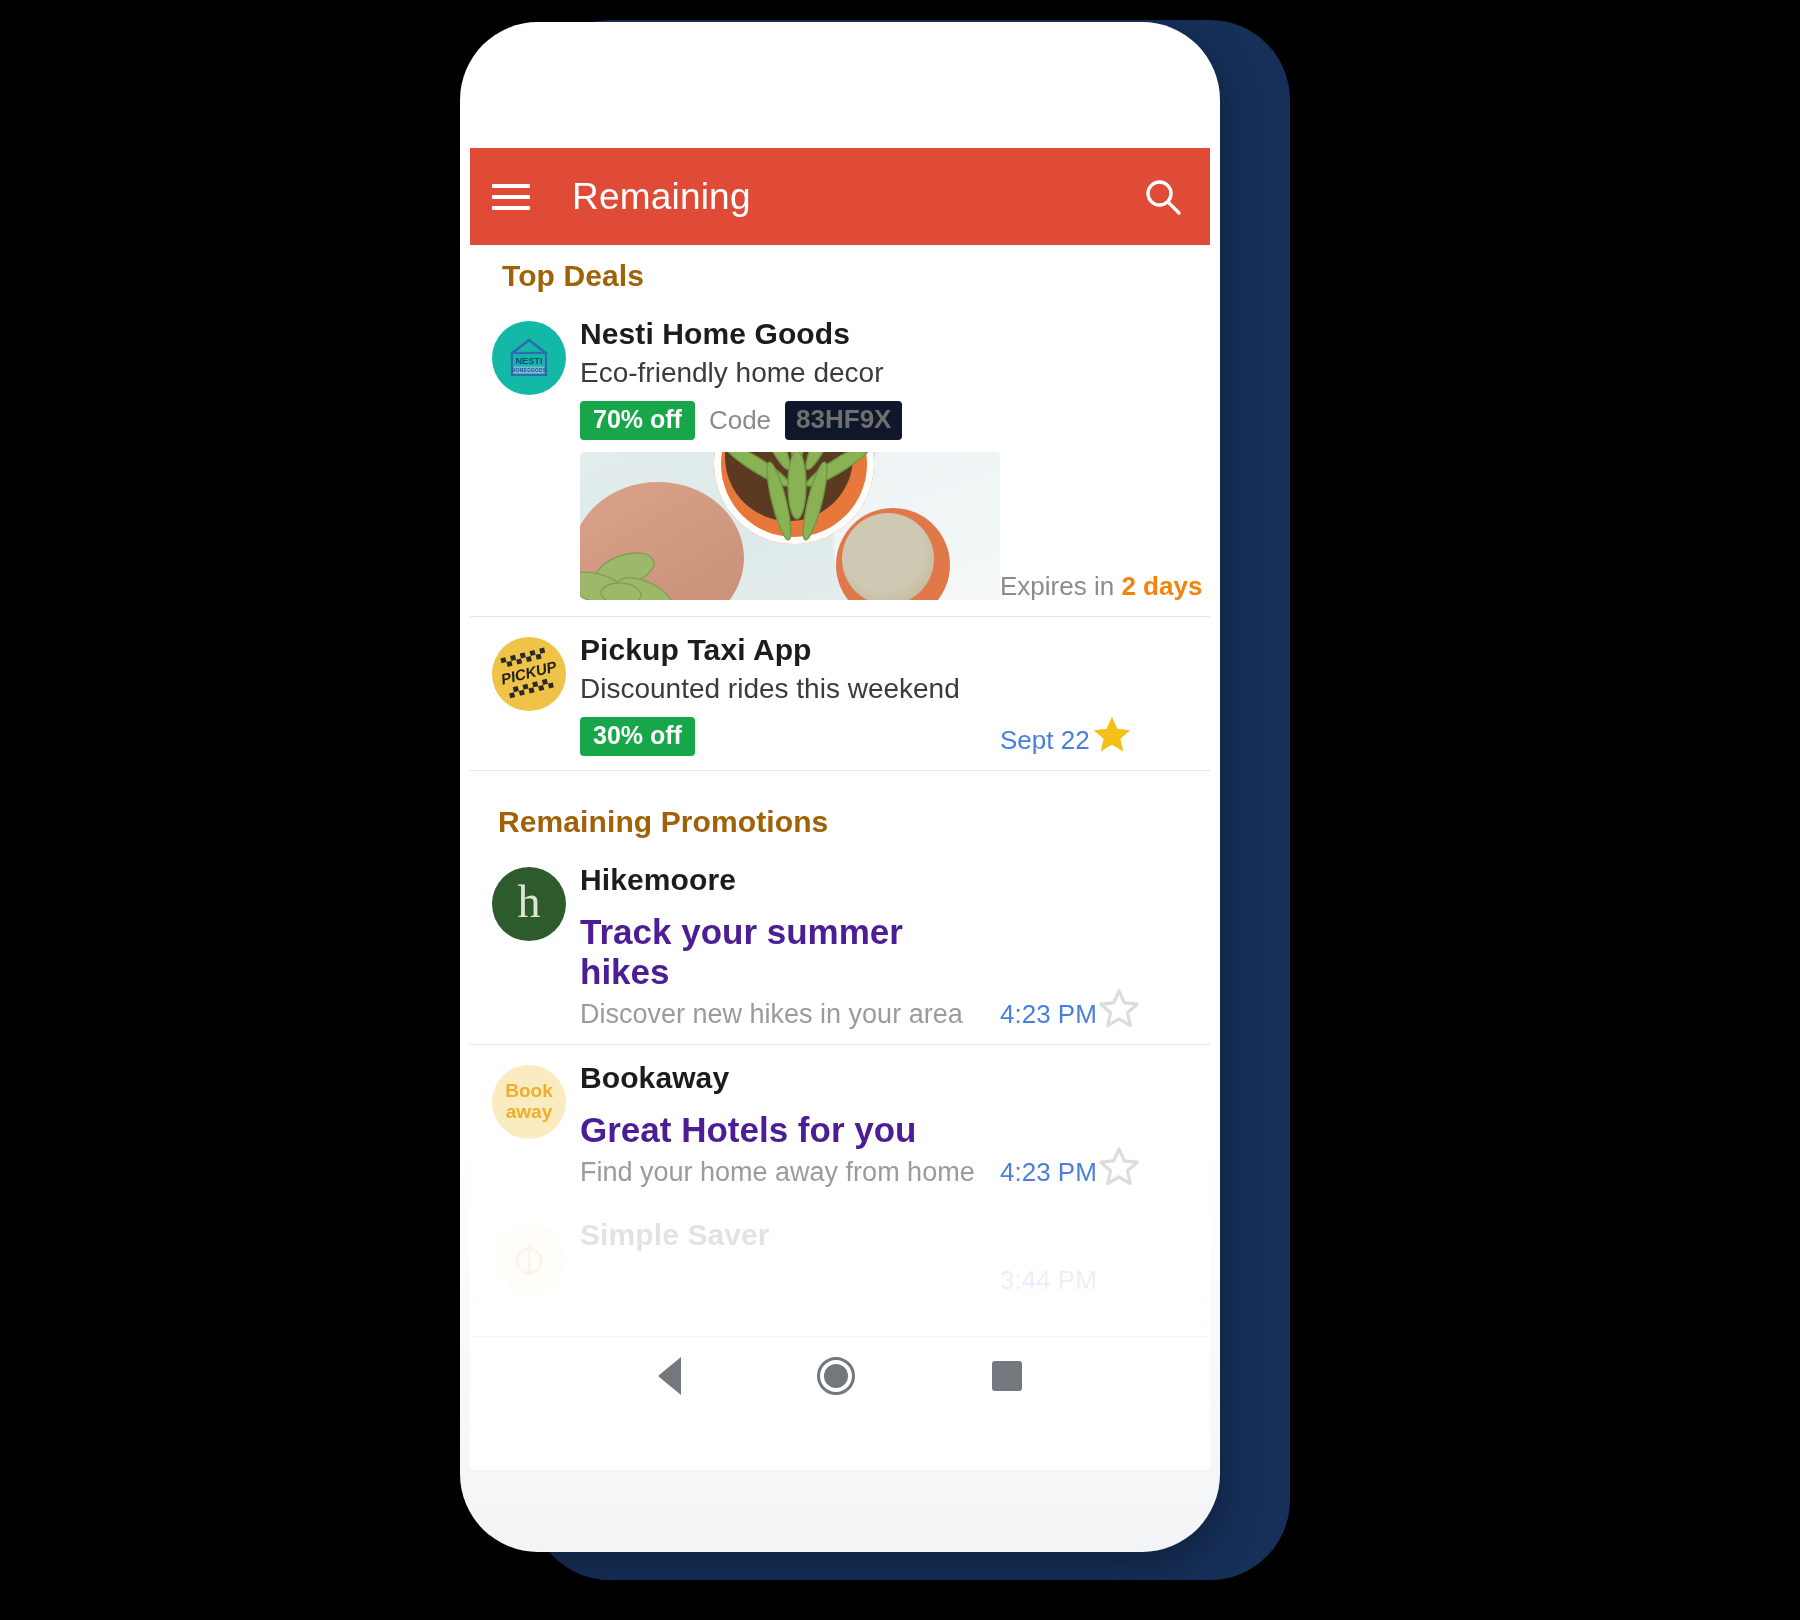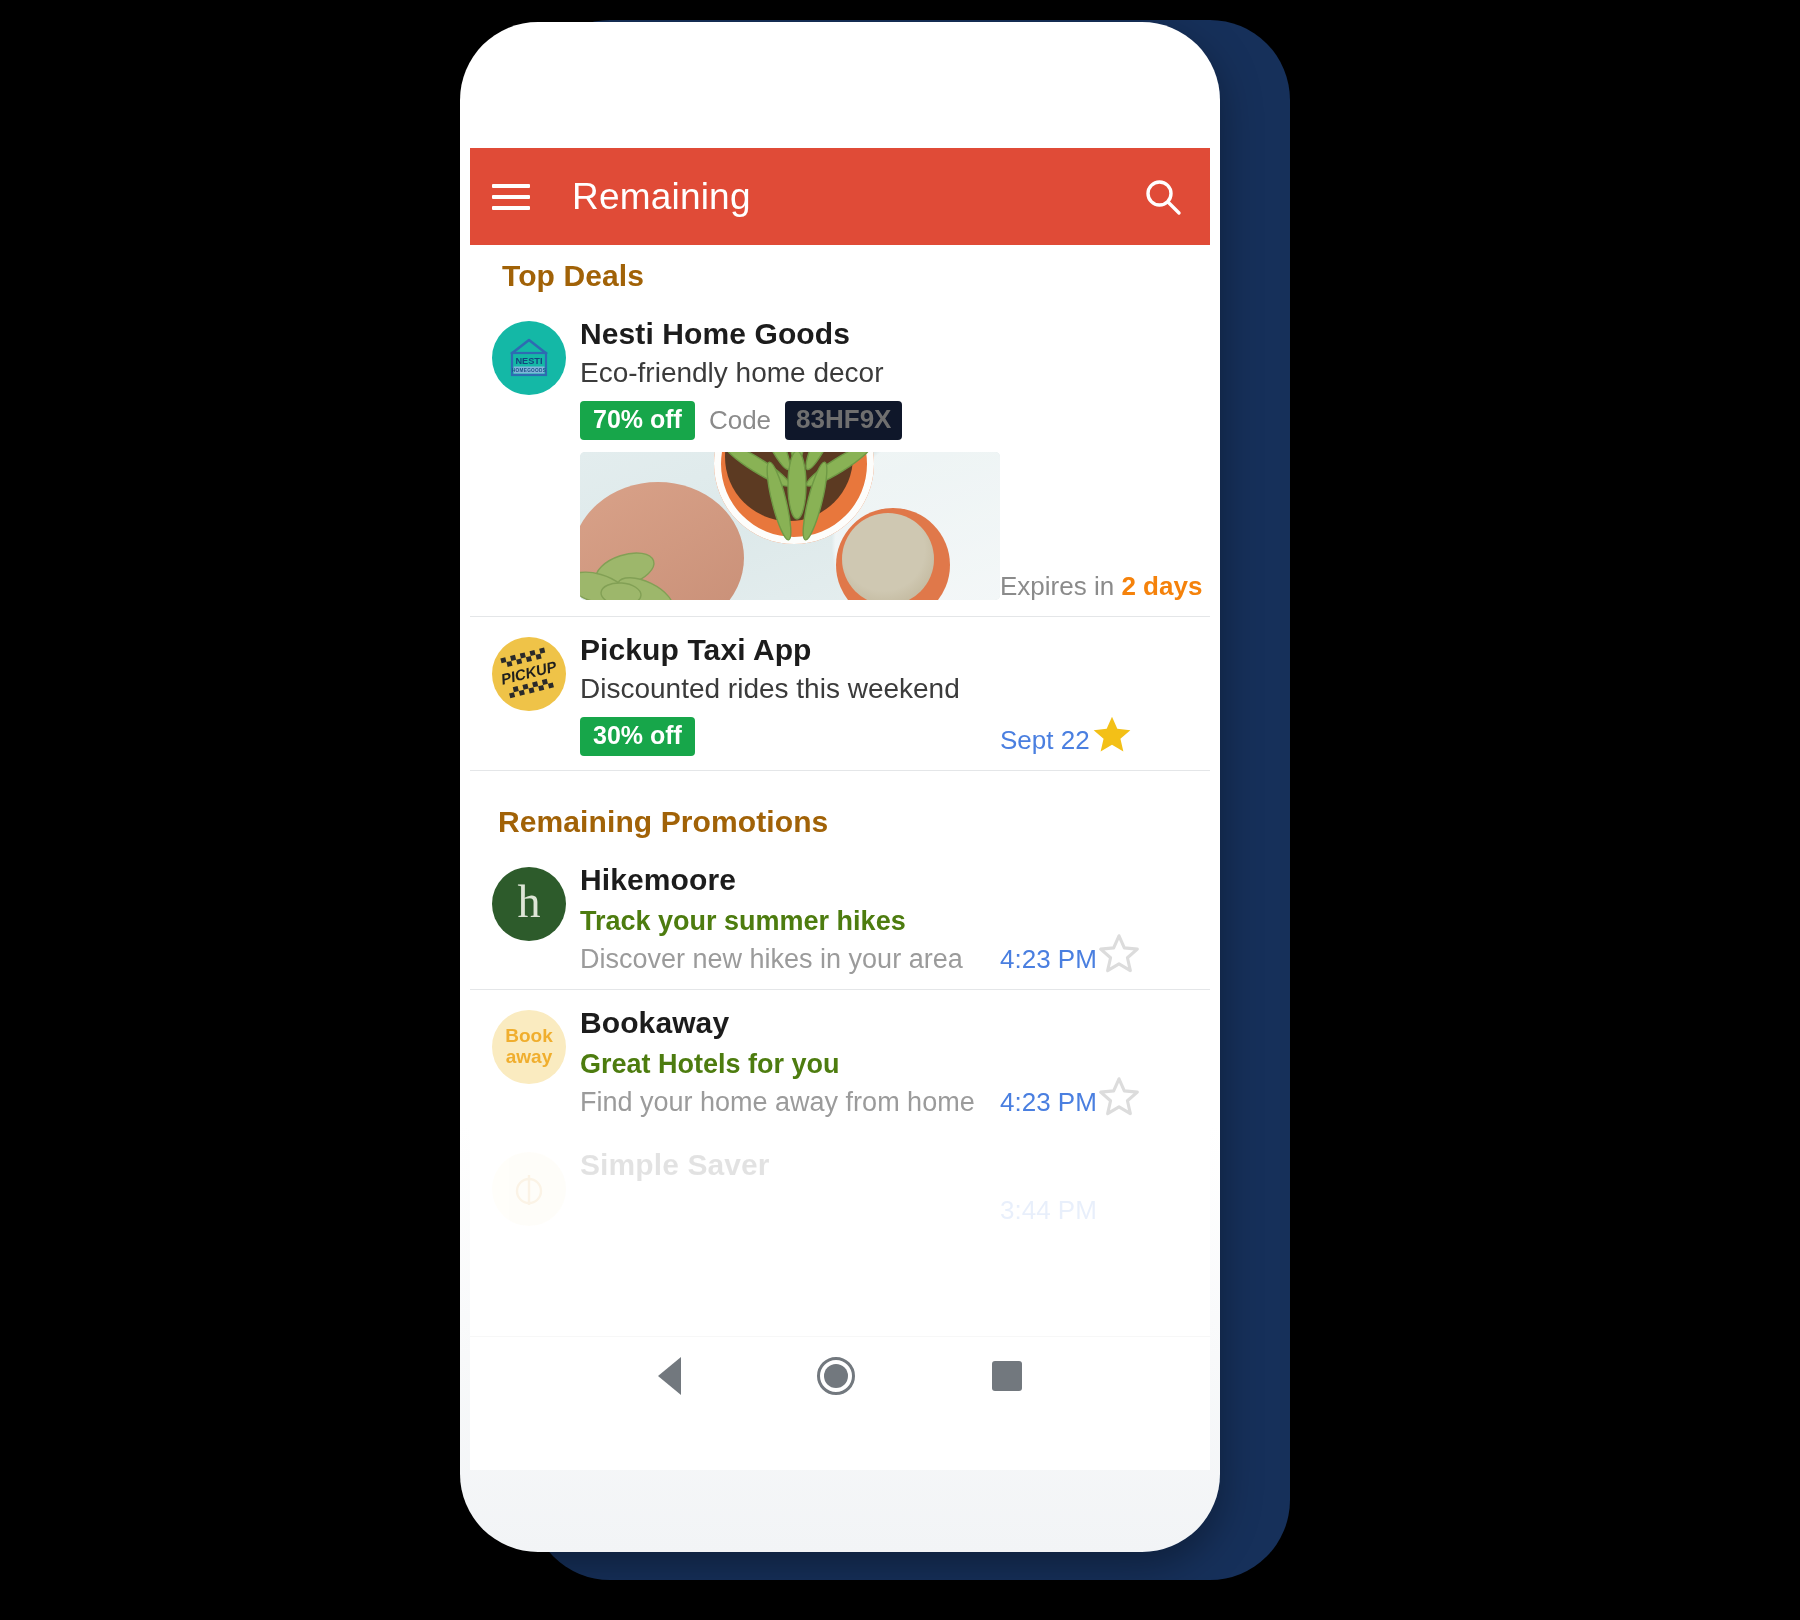--- a/index.html
+++ b/index.html
@@ -102,21 +102,21 @@
   .av-simple { background:#FDF3D2; }
 
   .nesti-mark { width:48px; height:44px; }
   .pickup-mark { width:68px; height:68px; }
   .hike-letter { font-size:46px; color:#DDE5D6; font-family:"Liberation Serif", serif; line-height:1; padding-bottom:4px;}
   .book-letters { font-size:19px; color:#F0AE2E; font-weight:bold; text-align:center; line-height:1.08; }
 
   .body { flex: 1; min-width: 0; padding-top: 4px; }
   .sender { font-size: 30px; font-weight: bold; color: #1c1c1c; letter-spacing:.1px;}
   .subject-light { font-size: 28px; color: #3b3b3b; margin-top: 6px; }
-  .subject-bold { font-size: 27px; font-weight: bold; color: #4d7c0f; margin-top: 9px; }
+  .subject-bold { font-size: 35px; font-weight: bold; color: #4c1d95; margin-top: 15px; }
   .snippet { font-size: 27px; color: #9b9b9b; margin-top: 7px; }
 
   .badges { display:flex; align-items:center; gap: 14px; margin-top: 12px; }
   .pct {
     background:#17A64A; color:#fff; font-size:25px; font-weight:bold;
     padding: 4px 13px 6px; border-radius:4px;
   }
   .code-label { font-size:26px; color:#8b8b8b; }
   .code-val {
     background:#0f172a; color:#6f6f6f; font-size:26px; font-weight:bold;

